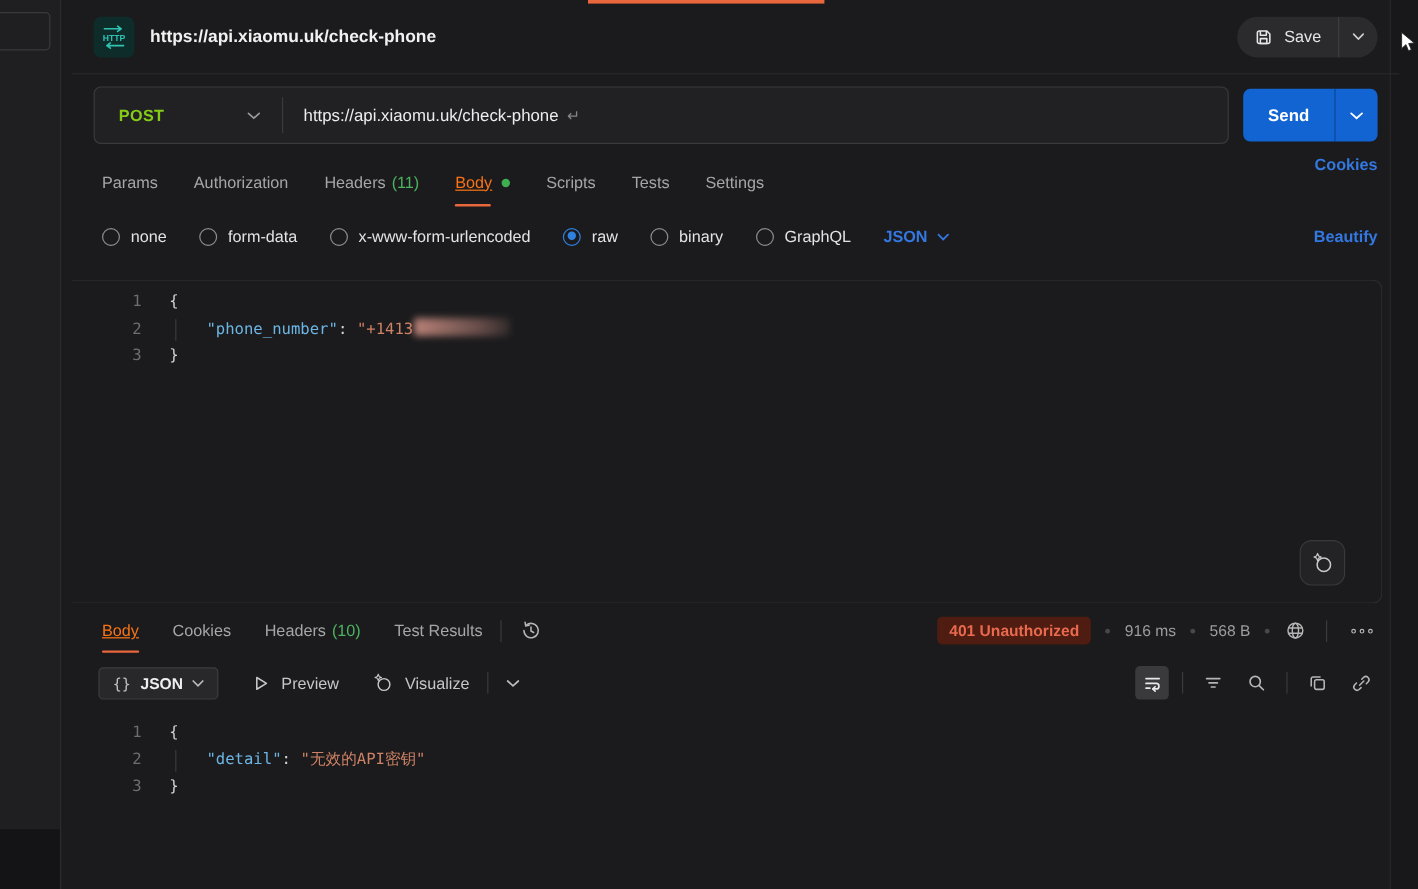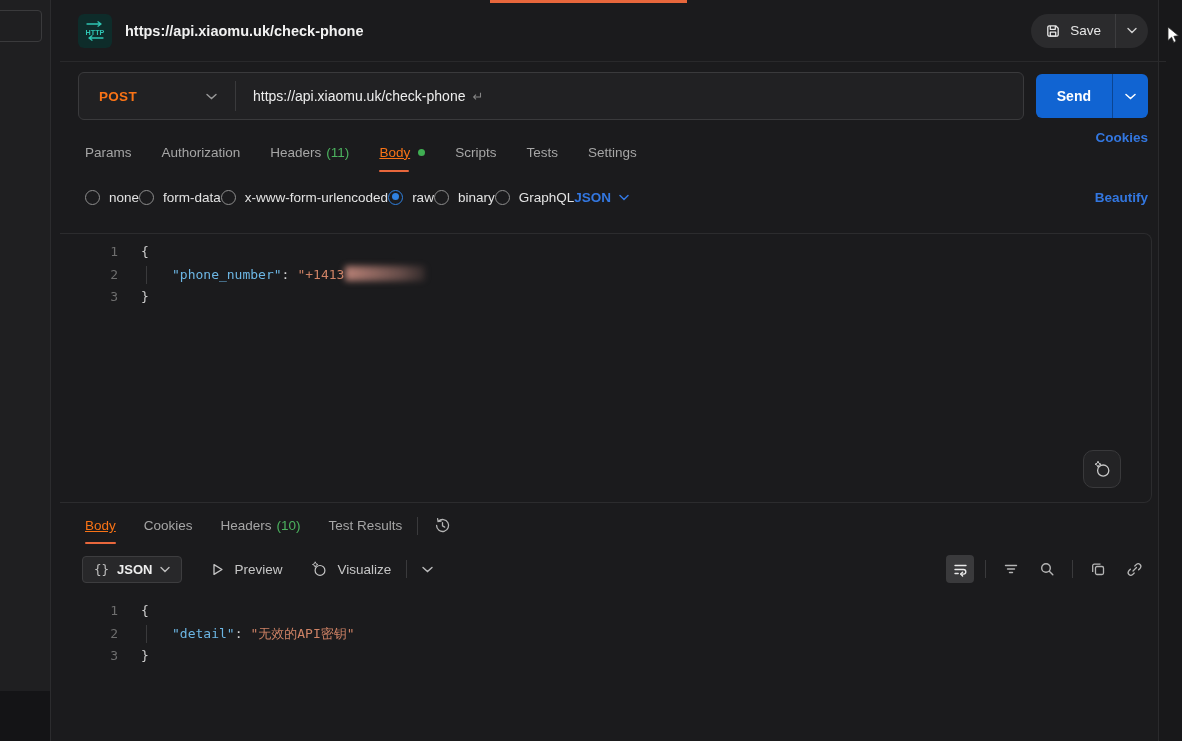--- a/index.html
+++ b/index.html
@@ -24,39 +24,39 @@
   .http-badge { width:34px; height:34px; border-radius:6px; background:#0e2c2a; color:#2fc4b2; display:flex; align-items:center; justify-content:center; flex:none; }
   .header-title { font-weight:700; font-size:14.5px; color:#f1f1f1; }
   .save-group { margin-left:auto; display:flex; background:#2b2b2d; border-radius:17px; overflow:hidden;text-align:right; }
   .save-btn { display:flex; gap:9px; align-items:center; padding:9px 14px; color:#e6e6e6; cursor:pointer; }
   .save-caret { padding:9px 11px; border-left:1px solid #3d3d3f; display:flex; align-items:center; color:#cfcfcf; cursor:pointer; }
 
   
   .req-row { height:68px; display:flex; align-items:center; padding:0 18px; gap:12px; }
   .url-box { flex:1; display:flex; align-items:center; height:48px; border:1px solid #3a3a3c; border-radius:6px; background:#212123; }
   .method-wrap { display:flex; align-items:center; justify-content:space-between; width:138px; padding-left:20px; cursor:pointer; flex:none; }
-  .method { color:#f97316; font-weight:700; letter-spacing:.3px; font-size:13.5px; }
+  .method { color:#84cc16; font-weight:700; letter-spacing:.3px; font-size:13.5px; }
   .url-divider { width:1px; height:30px; background:#3a3a3c; margin-left:18px; flex:none; }
   .url-text { margin-left:17px; font-size:14px; color:#ededed; white-space:nowrap; }
   .enter-hint { color:#858585; margin-left:7px; font-size:13px; }
   .send-group { display:flex; border-radius:6px; overflow:hidden; background:#1164d2; height:44px; flex:none; }
   .send-btn { color:#fff; font-weight:700; font-size:14px; padding:0 21px; display:flex; align-items:center; cursor:pointer; }
   .send-caret { width:36px; border-left:1px solid rgba(0,0,0,.3); display:flex; align-items:center; justify-content:center; color:#fff; cursor:pointer; }
 
   
   .tabs-row { height:44px; display:flex; align-items:flex-start; gap:30px; padding:0 18px 0 25px; color:#a6a6a6; }
   .tab { position:relative; height:100%; display:flex; align-items:center; cursor:pointer; white-space:nowrap; }
   .tab.active { color:#f97316;text-decoration:underline; }
   .tab.active::after { content:""; position:absolute; left:0; right:16px; bottom:2px; height:2px; background:#e8673c; border-radius:1px; }
   .tab .count { color:#4cb35f; margin-left:5px; }
   .tab .dot { width:7px; height:7px; border-radius:50%; background:#3fae52; margin-left:8px; }
   .link-blue { margin-left:auto; color:#3377e0; font-weight:600; cursor:pointer; }
 
   
-  .radio-row { height:46px; display:flex; align-items:center; padding:0 18px 0 25px; color:#e3e3e3; }
+  .radio-row { height:46px; display:flex; align-items:center; gap:27px; padding:0 18px 0 25px; color:#e3e3e3; }
   .radio-opt { display:flex; align-items:center; gap:9px; cursor:pointer; white-space:nowrap; }
   .radio { width:15px; height:15px; border-radius:50%; border:1.5px solid #8d8d8d; position:relative; flex:none; }
   .radio.checked { border-color:#2f81e0; }
   .radio.checked::after { content:""; position:absolute; left:2.5px; top:2.5px; width:7px; height:7px; border-radius:50%; background:#2f81e0; }
   .json-select { display:flex; align-items:center; gap:8px; color:#3377e0; font-weight:600; cursor:pointer; }
 
   
   .editor {
     position:relative; margin-top:13px; margin-right:14px; height:270px; padding-top:7px;
     border-top:1px solid #2c2c2e; border-right:1px solid #2c2c2e; border-bottom:1px solid #2c2c2e;
@@ -270,20 +270,41 @@
         <span>Test Results</span>
       </div>
     <div class="sep-v"></div>
     <div class="history-btn">
       <svg width="19" height="19" viewBox="0 0 19 19" fill="none" stroke="currentColor" stroke-width="1.3" stroke-linecap="round">
         <path d="M3.6 9.5 a6 6 0 1 0 1.8 -4.3"></path>
         <path d="M4.6 2.6 l.5 2.9 2.9 -.5"></path>
         <path d="M9.5 6.6 v3.2 l2.2 1.3"></path>
       </svg>
     </div>
+    <div class="status-group">
+      <span class="badge">401 Unauthorized</span>
+      <span class="dot-sep"></span>
+      <span class="meta-val">916 ms</span>
+      <span class="dot-sep"></span>
+      <span class="meta-val">568 B</span>
+      <span class="dot-sep"></span>
+      <span class="icon-plain">
+        <svg width="19" height="19" viewBox="0 0 19 19" fill="none" stroke="currentColor" stroke-width="1.2">
+          <circle cx="9.5" cy="9.5" r="6.2"></circle>
+          <ellipse cx="9.5" cy="9.5" rx="2.6" ry="6.2"></ellipse>
+          <path d="M3.6 7.3 h11.8 M3.6 11.7 h11.8"></path>
+        </svg>
+      </span>
+      <span class="sep-v" style="margin:0 4px;"></span>
+      <span class="more-dots">
+          <i></i>
+          <i></i>
+          <i></i>
+        </span>
+    </div>
   </div>
 
   <div class="resp-toolbar">
     <div class="json-pill">
       <span class="braces">{}</span>
       <span class="fmt">JSON</span>
       <svg width="10" height="7" viewBox="0 0 10 7" stroke="#bcbcbc" fill="none" stroke-width="1.4" stroke-linecap="round">
           <path d="M1 1.5 L5 5.5 L9 1.5"></path>
         </svg>
     </div>

